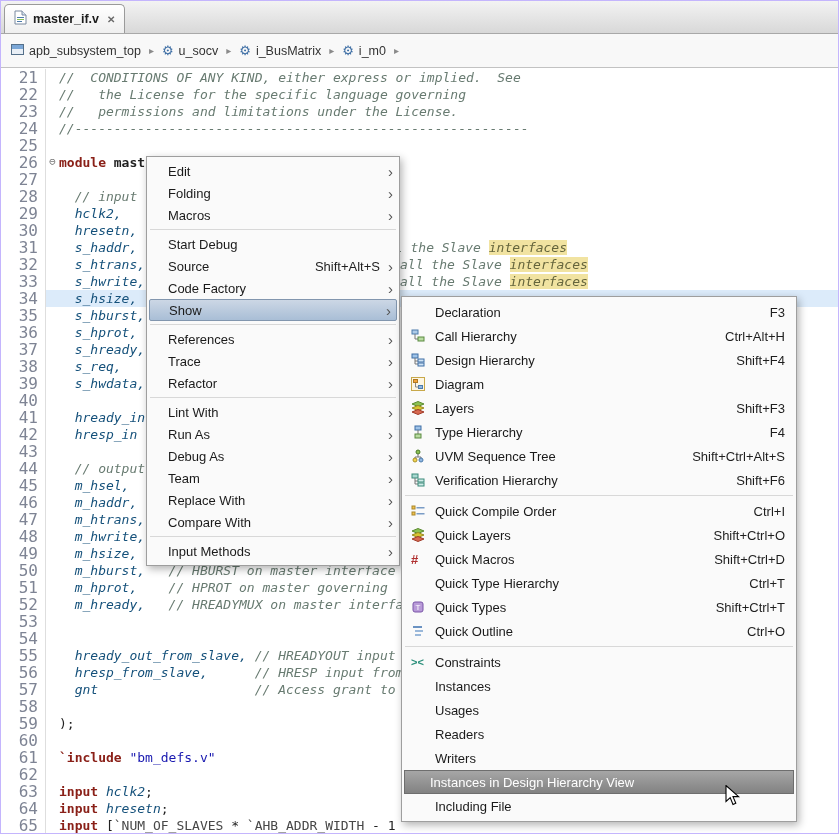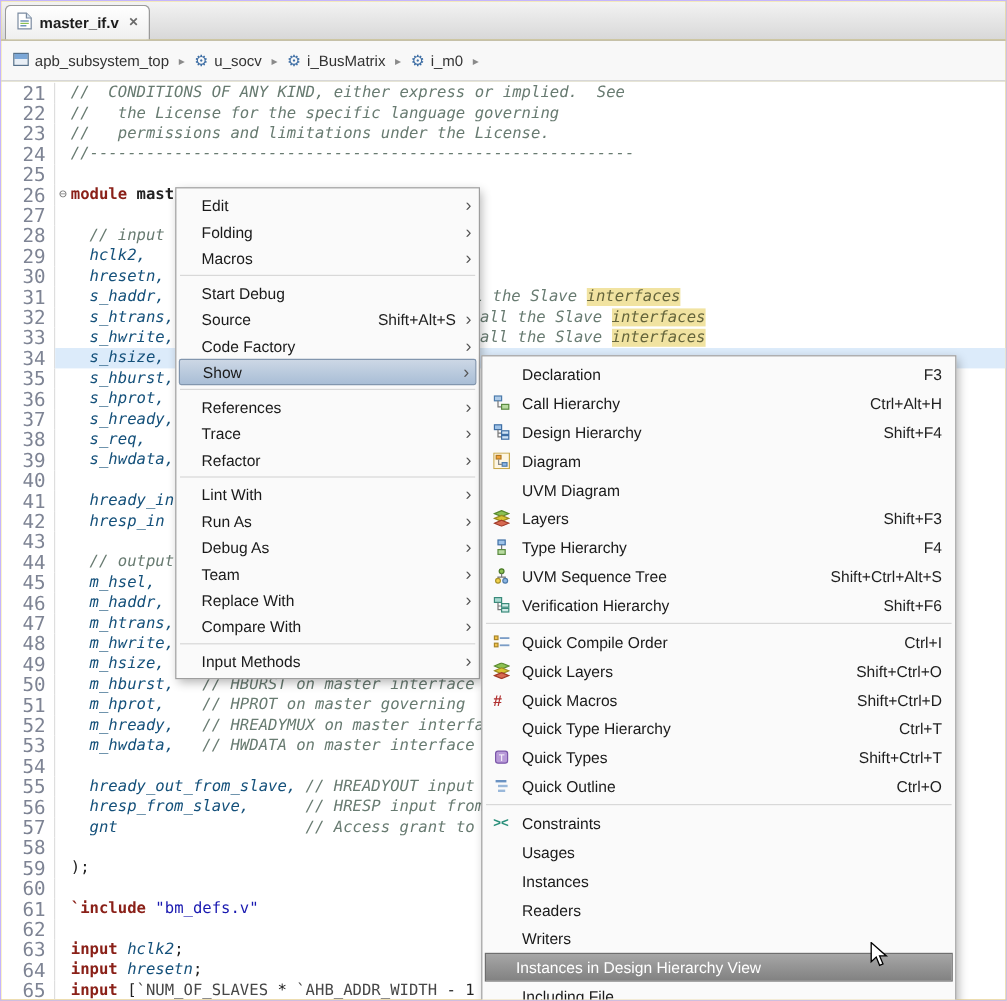--- a/index.html
+++ b/index.html
@@ -122,21 +122,21 @@
       <div class="line"><span class="lnum">43</span><span class="lbody"><span class="fold"></span><span class="lcode"></span></span></div>
       <div class="line"><span class="lnum">44</span><span class="lbody"><span class="fold"></span><span class="lcode"><span class="tk-c">  // output</span></span></span></div>
       <div class="line"><span class="lnum">45</span><span class="lbody"><span class="fold"></span><span class="lcode"><span class="tk-i">  m_hsel,</span></span></span></div>
       <div class="line"><span class="lnum">46</span><span class="lbody"><span class="fold"></span><span class="lcode"><span class="tk-i">  m_haddr,</span></span></span></div>
       <div class="line"><span class="lnum">47</span><span class="lbody"><span class="fold"></span><span class="lcode"><span class="tk-i">  m_htrans,</span></span></span></div>
       <div class="line"><span class="lnum">48</span><span class="lbody"><span class="fold"></span><span class="lcode"><span class="tk-i">  m_hwrite,</span></span></span></div>
       <div class="line"><span class="lnum">49</span><span class="lbody"><span class="fold"></span><span class="lcode"><span class="tk-i">  m_hsize,</span></span></span></div>
       <div class="line"><span class="lnum">50</span><span class="lbody"><span class="fold"></span><span class="lcode"><span class="tk-i">  m_hburst,</span><span class="tk-c">   // HBURST on master interface</span></span></span></div>
       <div class="line"><span class="lnum">51</span><span class="lbody"><span class="fold"></span><span class="lcode"><span class="tk-i">  m_hprot,</span><span class="tk-c">    // HPROT on master governing</span></span></span></div>
       <div class="line"><span class="lnum">52</span><span class="lbody"><span class="fold"></span><span class="lcode"><span class="tk-i">  m_hready,</span><span class="tk-c">   // HREADYMUX on master interface</span></span></span></div>
-      <div class="line"><span class="lnum">53</span><span class="lbody"><span class="fold"></span><span class="lcode"><span class="tk-i">  m_hwdata,</span><span class="tk-c">   // HWDATA on master interface</span></span></span></div>
+      <div class="line"><span class="lnum">53</span><span class="lbody"><span class="fold"></span></span></div>
       <div class="line"><span class="lnum">54</span><span class="lbody"><span class="fold"></span><span class="lcode"></span></span></div>
       <div class="line"><span class="lnum">55</span><span class="lbody"><span class="fold"></span><span class="lcode"><span class="tk-i">  hready_out_from_slave,</span><span class="tk-c"> // HREADYOUT input from slave</span></span></span></div>
       <div class="line"><span class="lnum">56</span><span class="lbody"><span class="fold"></span><span class="lcode"><span class="tk-i">  hresp_from_slave,</span><span class="tk-c">      // HRESP input from slave</span></span></span></div>
       <div class="line"><span class="lnum">57</span><span class="lbody"><span class="fold"></span><span class="lcode"><span class="tk-i">  gnt</span><span class="tk-c">                    // Access grant to master</span></span></span></div>
       <div class="line"><span class="lnum">58</span><span class="lbody"><span class="fold"></span><span class="lcode"></span></span></div>
       <div class="line"><span class="lnum">59</span><span class="lbody"><span class="fold"></span><span class="lcode"><span class="tk-p">);</span></span></span></div>
       <div class="line"><span class="lnum">60</span><span class="lbody"><span class="fold"></span><span class="lcode"></span></span></div>
       <div class="line"><span class="lnum">61</span><span class="lbody"><span class="fold"></span><span class="lcode"><span class="tk-k">`include</span><span class="tk-p"> </span><span class="tk-s">"bm_defs.v"</span></span></span></div>
       <div class="line"><span class="lnum">62</span><span class="lbody"><span class="fold"></span><span class="lcode"></span></span></div>
       <div class="line"><span class="lnum">63</span><span class="lbody"><span class="fold"></span><span class="lcode"><span class="tk-k">input</span><span class="tk-p"> </span><span class="tk-i">hclk2</span><span class="tk-p">;</span></span></span></div>
@@ -274,25 +274,20 @@
             <rect x="0.5" y="0.5" width="13" height="13" fill="#fdf6e3" stroke="#c8a84a"></rect>
             <rect x="2.5" y="2.5" width="4" height="3" fill="#f2a33c" stroke="#b07820"></rect>
             <rect x="7.5" y="8.5" width="4" height="3" fill="#8fb7e3" stroke="#4c7bab"></rect>
             <path d="M4.5 6v4h3" stroke="#888" fill="none"></path>
           </svg>
         </span>
         <span class="mlabel">Diagram</span>
         <span class="mspace"></span>
       </div>
       <div class="mitem">
-        <span class="micon"></span>
-        <span class="mlabel">UVM Diagram</span>
-        <span class="mspace"></span>
-      </div>
-      <div class="mitem">
         <span class="micon">
           <svg width="14" height="14">
             <path d="M7 0.5 13 3 7 5.5 1 3z" fill="#8cc152" stroke="#5a8a30"></path>
             <path d="M7 4.5 13 7 7 9.5 1 7z" fill="#d8c432" stroke="#9a8a20"></path>
             <path d="M7 8.5 13 11 7 13.5 1 11z" fill="#d86a52" stroke="#a03a28"></path>
           </svg>
         </span>
         <span class="mlabel">Layers</span>
         <span class="mspace"></span>
         <span class="mshortcut">Shift+F3</span>
@@ -401,26 +396,26 @@
       <div class="msep"></div>
       <div class="mitem">
         <span class="micon">
           <span class="ic-glyph" style="color:#2a8f7a">&gt;&lt;</span>
         </span>
         <span class="mlabel">Constraints</span>
         <span class="mspace"></span>
       </div>
       <div class="mitem">
         <span class="micon"></span>
+        <span class="mlabel">Instances</span>
+        <span class="mspace"></span>
+      </div>
+      <div class="mitem">
+        <span class="micon"></span>
         <span class="mlabel">Usages</span>
-        <span class="mspace"></span>
-      </div>
-      <div class="mitem">
-        <span class="micon"></span>
-        <span class="mlabel">Instances</span>
         <span class="mspace"></span>
       </div>
       <div class="mitem">
         <span class="micon"></span>
         <span class="mlabel">Readers</span>
         <span class="mspace"></span>
       </div>
       <div class="mitem">
         <span class="micon"></span>
         <span class="mlabel">Writers</span>

